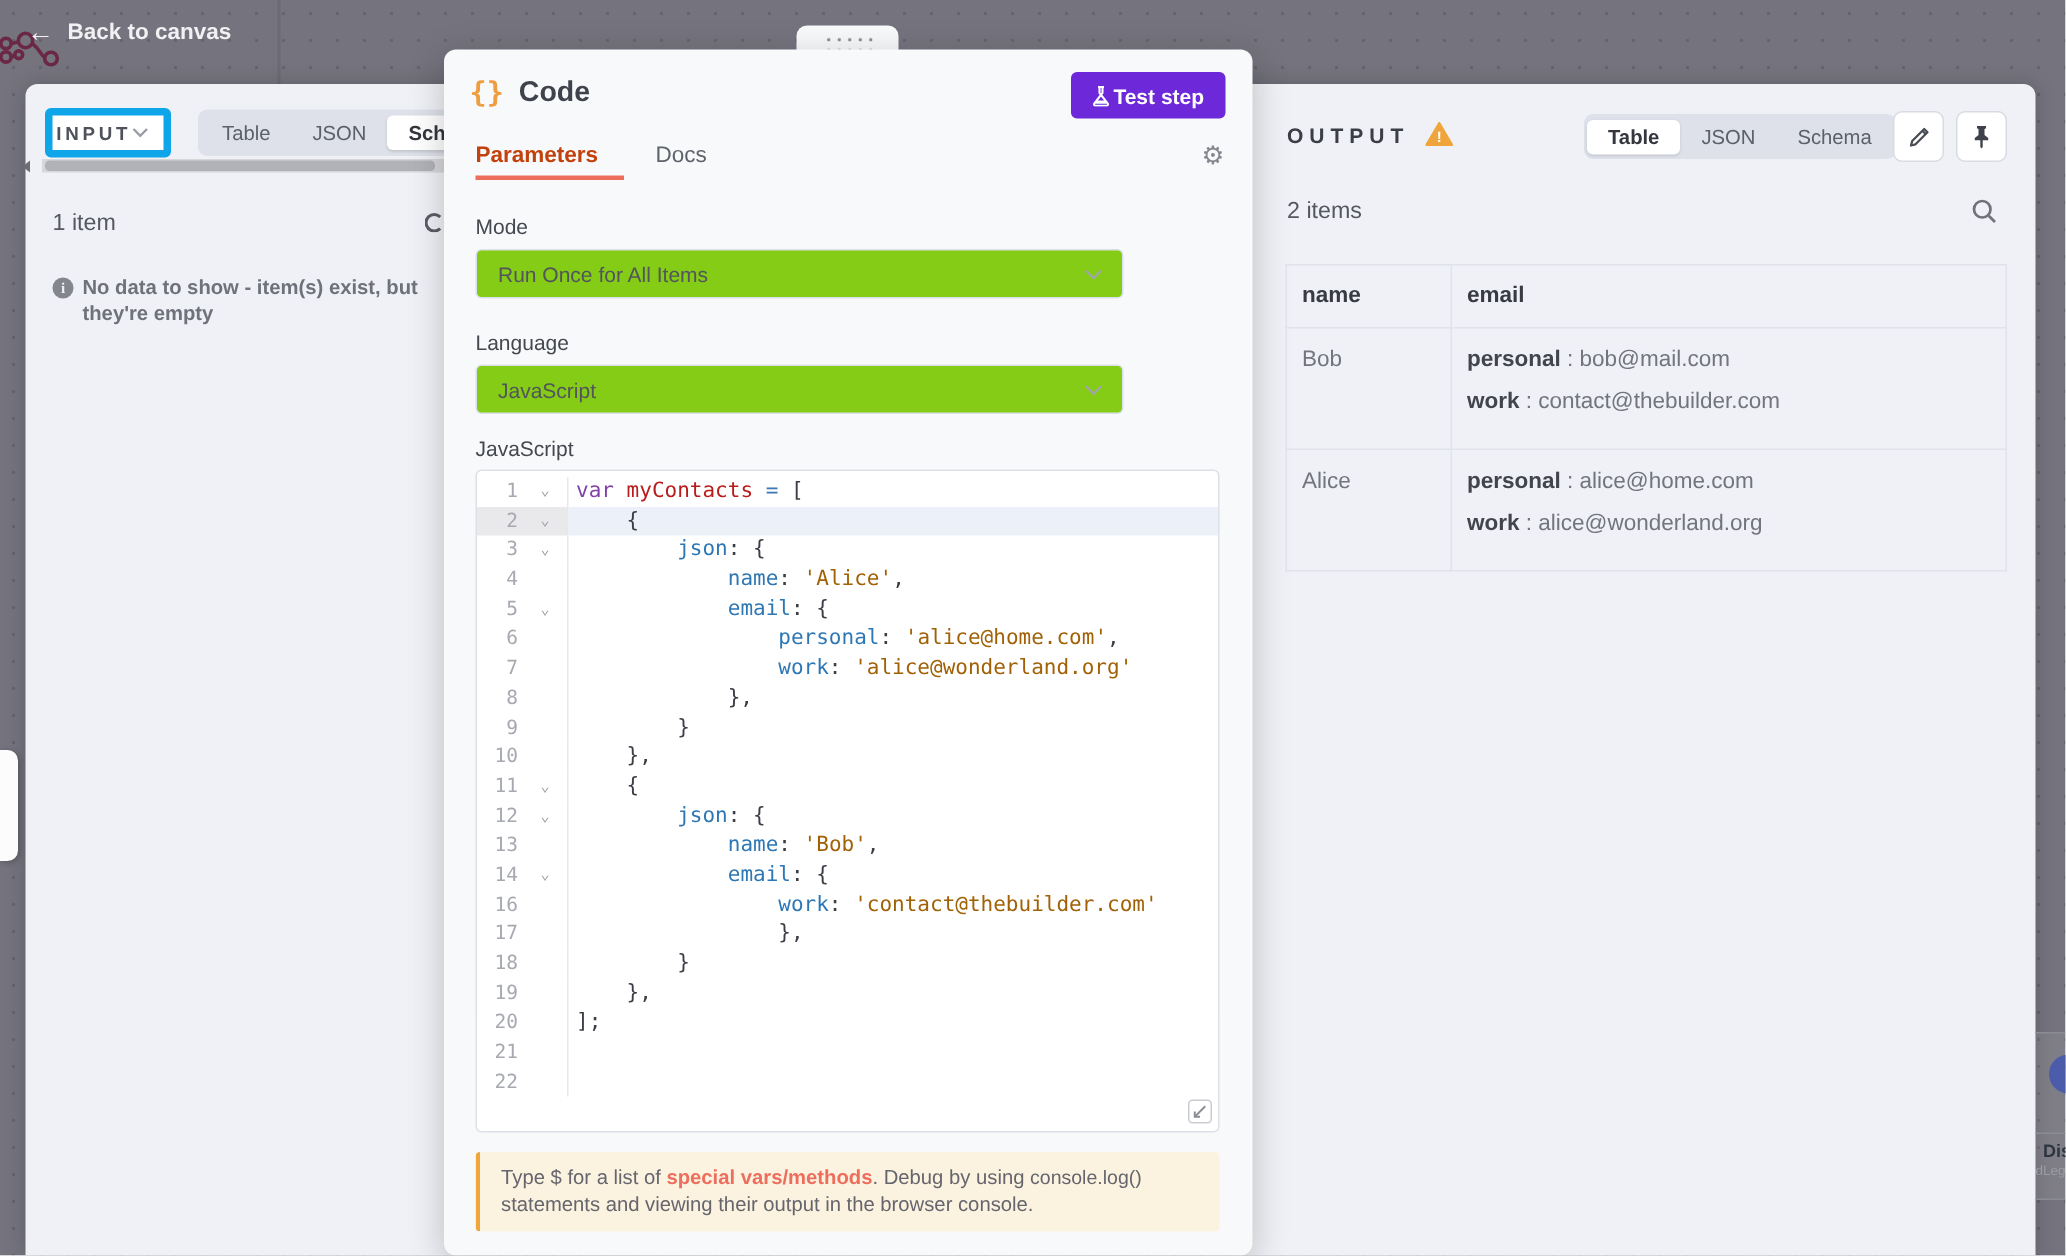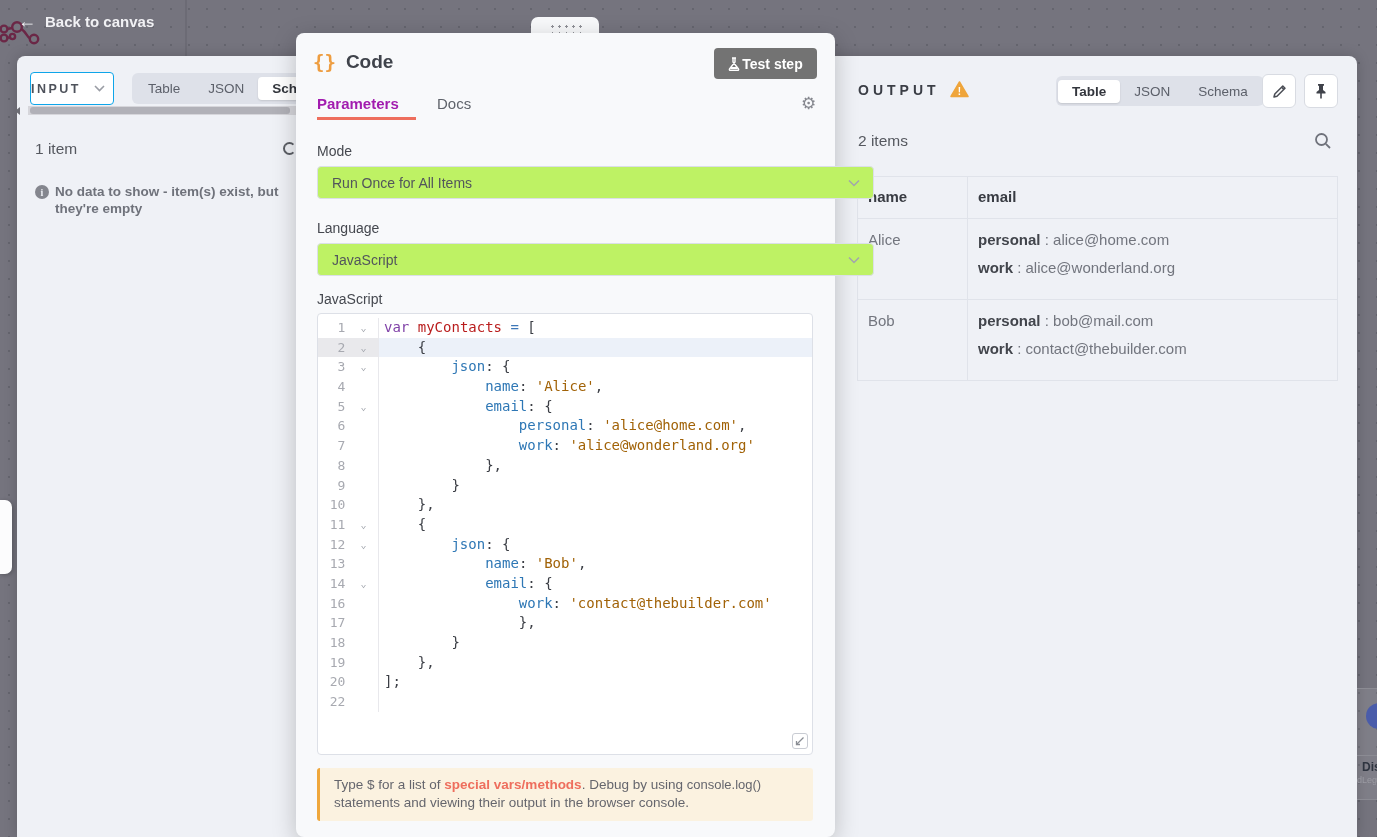--- a/index.html
+++ b/index.html
@@ -17,22 +17,22 @@
               font-size:15px; font-weight:600; cursor:pointer; padding:4px; }
   .back-arrow { font-size:18px; line-height:1; }
   .logo-svg { left:0; top:20px; }
 
   
   .ndv { left:17px; top:56px; width:1340px; height:781px; background:#eff1f6;
          border-radius:8px 8px 0 0; box-shadow:0 0 14px rgba(0,0,0,0.18); }
 
   
   .input-select { left:13px; top:16px; width:84px; height:33px; background:#fff;
-                  border:1px solid #0ea5e9; border-radius:4px; display:flex; align-items:center;
-                  padding:0 8px 0 0; justify-content:space-between; cursor:pointer; }
+                  border:5px solid #0ea5e9; border-radius:4px; display:flex; align-items:center;
+                  padding:0 8px 0 0; justify-content:center; cursor:pointer; }
   .input-select .lbl { font-size:12.5px; font-weight:600; letter-spacing:2.5px; color:#4e525b; }
   .tab-group { background:#dee1e9; border-radius:6px; display:flex; align-items:center; padding:2px; }
   .tab-group .tab { font-size:13.5px; color:#5c606a; padding:4px 14px; border-radius:4px;
                     cursor:pointer; white-space:nowrap; }
   .tab-group .tab.active { background:#fff; color:#33363d; font-weight:700;
                            box-shadow:0 1px 2px rgba(0,0,0,0.12); }
   .input-tabs { left:115px; top:17px; height:31px; }
   .hscroll-track { left:11px; top:50px; width:268px; height:9px; background:#d6d6db; }
   .hscroll-thumb { left:13px; top:51px; width:260px; height:7px; background:#b1b1b8; border-radius:3px; }
   .hscroll-arrow { left:-13px; top:51px; width:0; height:0; border:4px solid transparent;
@@ -72,32 +72,32 @@
   .drag-handle { position:absolute; left:235px; top:0; width:68px; height:18px; background:#f8f9fb;
                  border-radius:7px 7px 0 0; cursor:grab; }
   .drag-dots { position:absolute; left:17px; top:5px; width:36px; height:11px;
                background-image:radial-gradient(#8f9097 1.1px, transparent 1.3px);
                background-size:7px 7px; background-position:1px 1px; }
   .modal { position:absolute; left:0; top:16px; width:539px; height:804px; background:#f8f9fb;
            border-radius:8px; box-shadow:0 6px 24px rgba(0,0,0,0.22); }
   .modal-header { position:absolute; left:17px; top:18px; display:flex; align-items:center; gap:10px; }
   .code-ico { color:#ee9d40; font-weight:700; font-size:19px; font-family:"DejaVu Sans Mono", monospace; }
   .modal-title { font-size:19px; font-weight:700; color:#3f434b; }
-  .test-btn { position:absolute; left:418px; top:15px; width:103px; height:31px; background:#737373;
+  .test-btn { position:absolute; left:418px; top:15px; width:103px; height:31px; background:#6d28d9;
               border:none; border-radius:4px; color:#fff; font-size:14px; font-weight:600;
               display:flex; align-items:center; justify-content:center; gap:2px; cursor:pointer;
               font-family:"Liberation Sans", sans-serif; }
   .modal-tab { position:absolute; top:62px; font-size:15px; cursor:pointer; }
-  .tab-params { left:21px; color:#a21caf; font-weight:600; }
+  .tab-params { left:21px; color:#c2410c; font-weight:600; }
   .tab-docs { left:141px; color:#5f636b; }
   .tab-underline { position:absolute; left:21px; top:84px; width:99px; height:2.5px; background:#ee6e5d; }
   .gear { position:absolute; left:505px; top:60px; font-size:17px; color:#85878e; cursor:pointer; }
 
   .field-label { position:absolute; left:21px; font-size:14px; color:#45484f; }
-  .select-box { position:absolute; left:21px; width:557px; height:33px; background:#bef264;
+  .select-box { position:absolute; left:21px; width:432px; height:33px; background:#84cc16;
                 border:1px solid #dbdfe7; border-radius:4px; display:flex; align-items:center;
                 justify-content:space-between; padding:0 13px 0 14px; font-size:14px; color:#52555c;
                 cursor:pointer; }
 
   
   .editor { position:absolute; left:21px; top:280px; width:496px; height:442px; background:#fff;
             border:1px solid #dde0e7; border-radius:4px; overflow:hidden; padding-top:4px;
             font-family:"DejaVu Sans Mono", monospace; }
   .cm-line { display:flex; height:19.7px; line-height:19.7px; font-size:14px; }
   .cm-line .gutter { width:61px; min-width:61px; display:flex; border-right:1px solid #e8e8ec;
@@ -212,31 +212,31 @@
 
     <table class="abs out-table">
       <thead>
         <tr>
           <th class="col-name">name</th>
           <th>email</th>
         </tr>
       </thead>
       <tbody id="output-rows">
           <tr>
+            <td>Bob</td>
+            <td>
+              <div class="email-line"><b>personal</b> : bob@mail.com</div>
+              <div class="email-line"><b>work</b> : contact@thebuilder.com</div>
+            </td>
+          </tr>
+          <tr>
             <td>Alice</td>
             <td>
               <div class="email-line"><b>personal</b> : alice@home.com</div>
               <div class="email-line"><b>work</b> : alice@wonderland.org</div>
-            </td>
-          </tr>
-          <tr>
-            <td>Bob</td>
-            <td>
-              <div class="email-line"><b>personal</b> : bob@mail.com</div>
-              <div class="email-line"><b>work</b> : contact@thebuilder.com</div>
             </td>
           </tr>
         </tbody>
     </table>
   </div>
 
   <div class="abs modal-wrap">
     <div class="drag-handle">
       <div class="drag-dots"></div>
     </div>
@@ -406,20 +406,27 @@
             </div>
             <div class="cm-line">
               <div class="gutter">
                 <span class="num">20</span>
                 <span class="fold"></span>
               </div>
               <div class="code"><span class="tk-plain">];</span></div>
             </div>
             <div class="cm-line">
               <div class="gutter">
+                <span class="num">21</span>
+                <span class="fold"></span>
+              </div>
+              <div class="code"></div>
+            </div>
+            <div class="cm-line">
+              <div class="gutter">
                 <span class="num">22</span>
                 <span class="fold"></span>
               </div>
             </div>
           </div>
         <div class="resize-handle">
           <svg width="10" height="10" viewBox="0 0 10 10">
             <path d="M8.5 1.5 L1.5 8.5" stroke="#8a8d94" stroke-width="1.3"></path>
             <path d="M1.5 5 V8.5 H5" fill="none" stroke="#8a8d94" stroke-width="1.3"></path>
           </svg>

